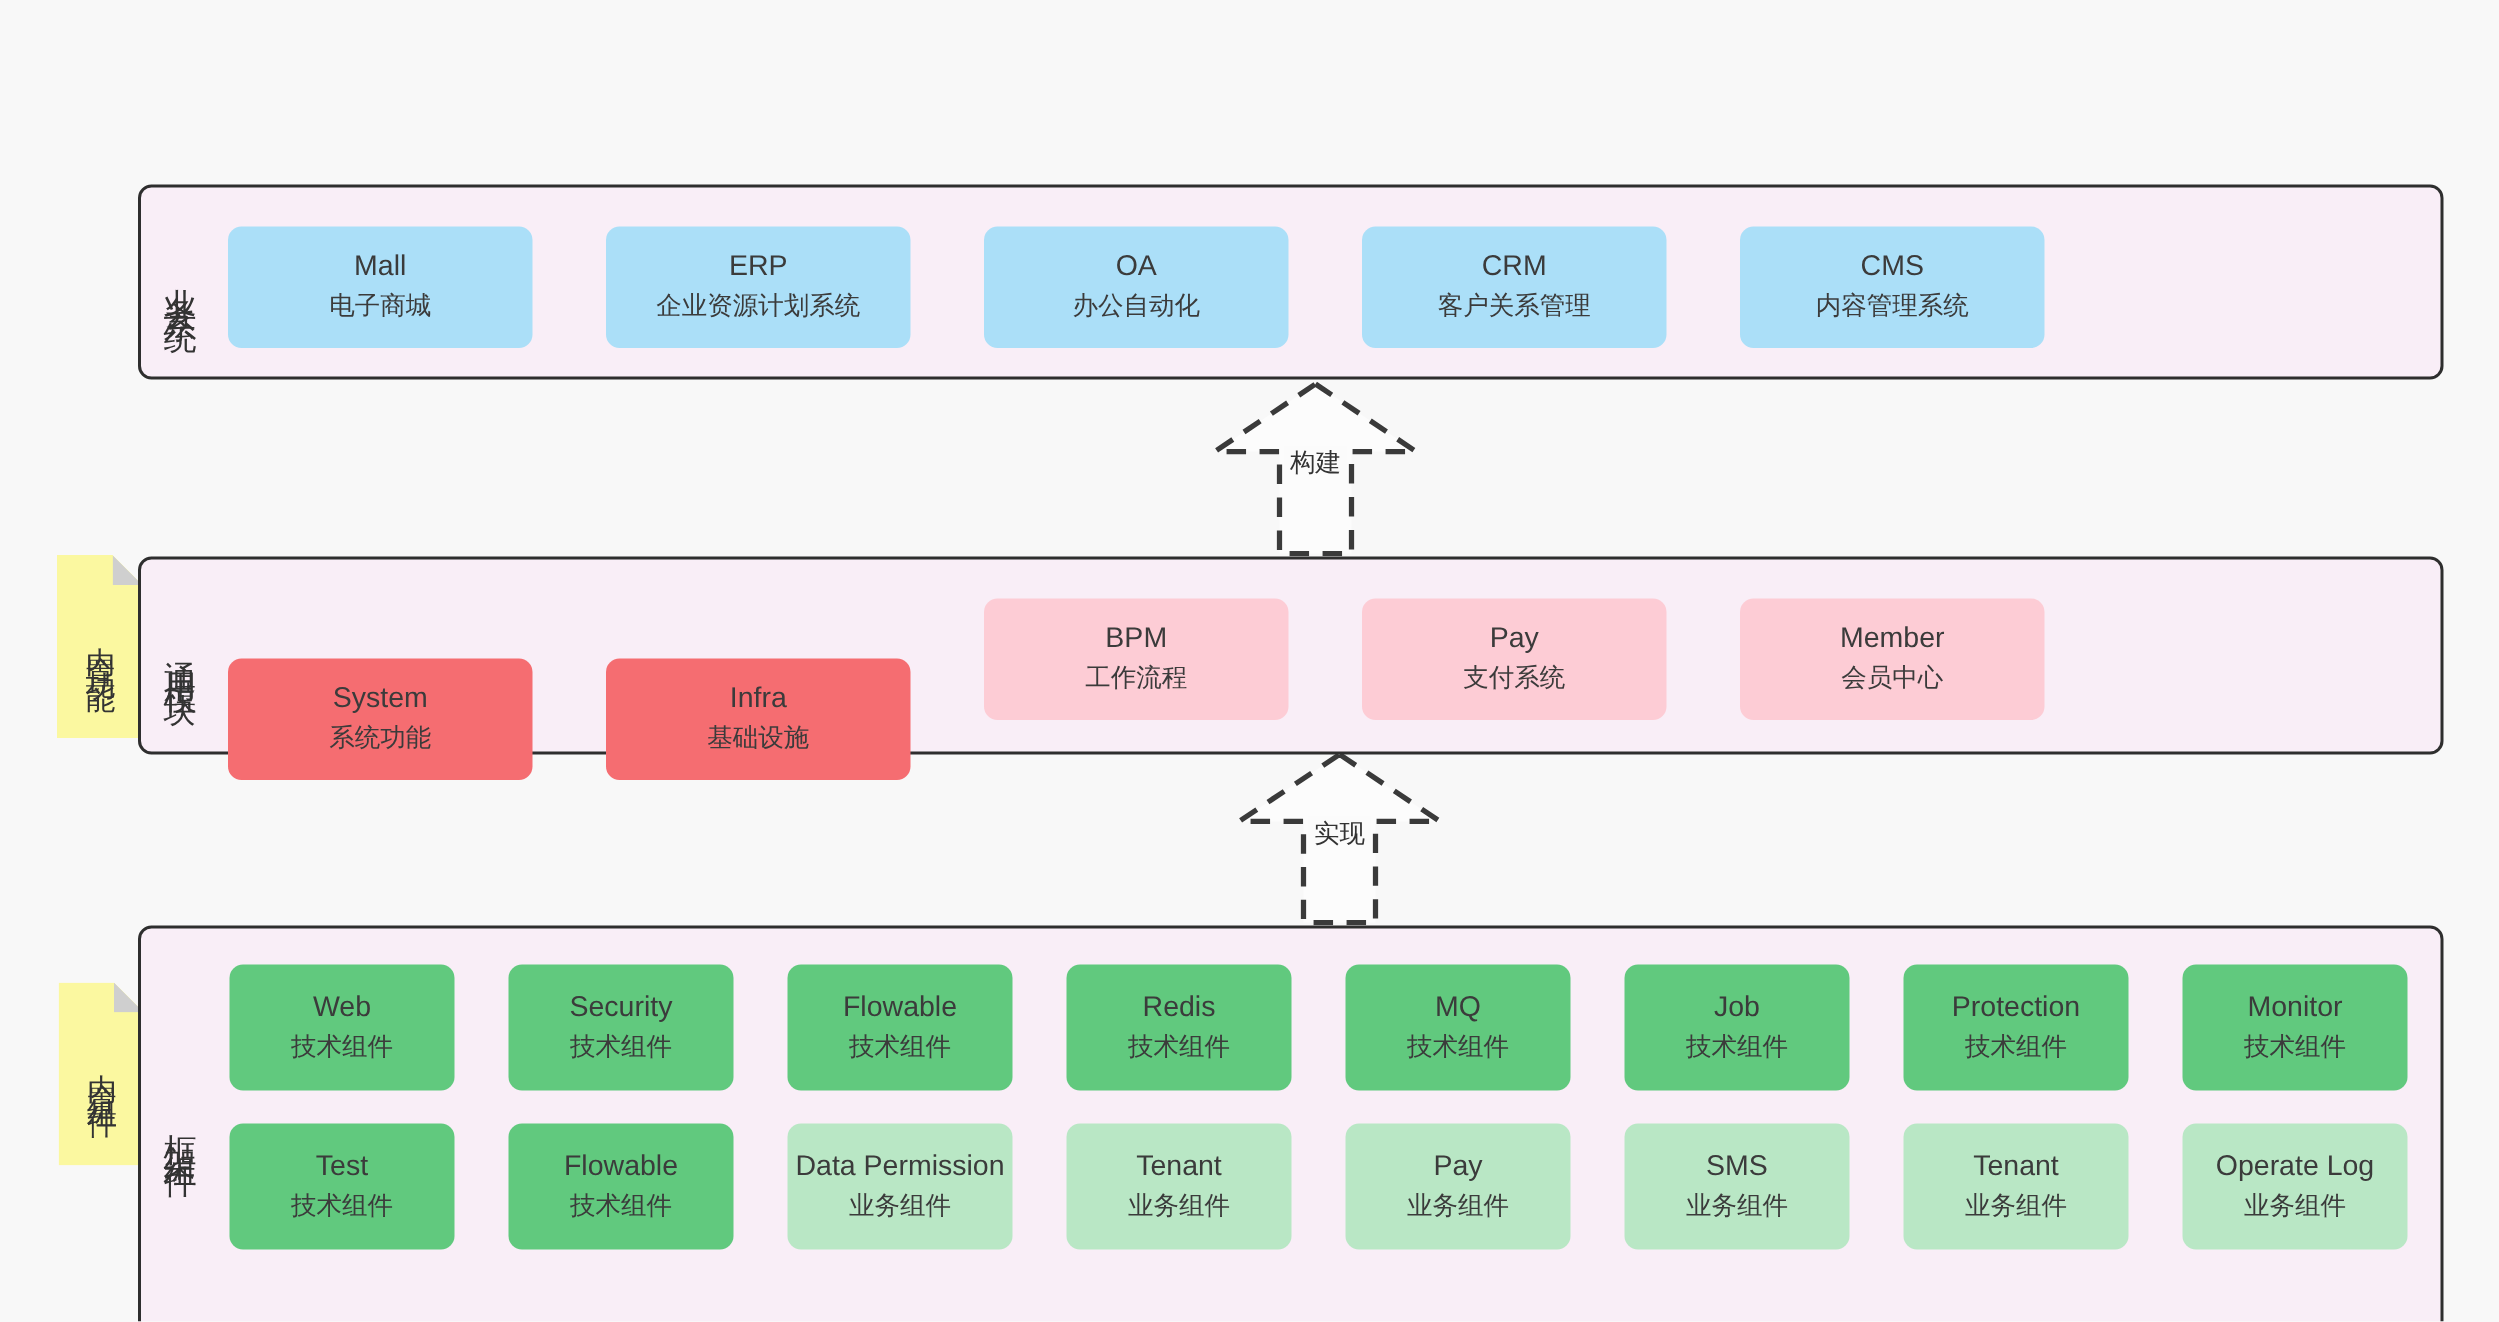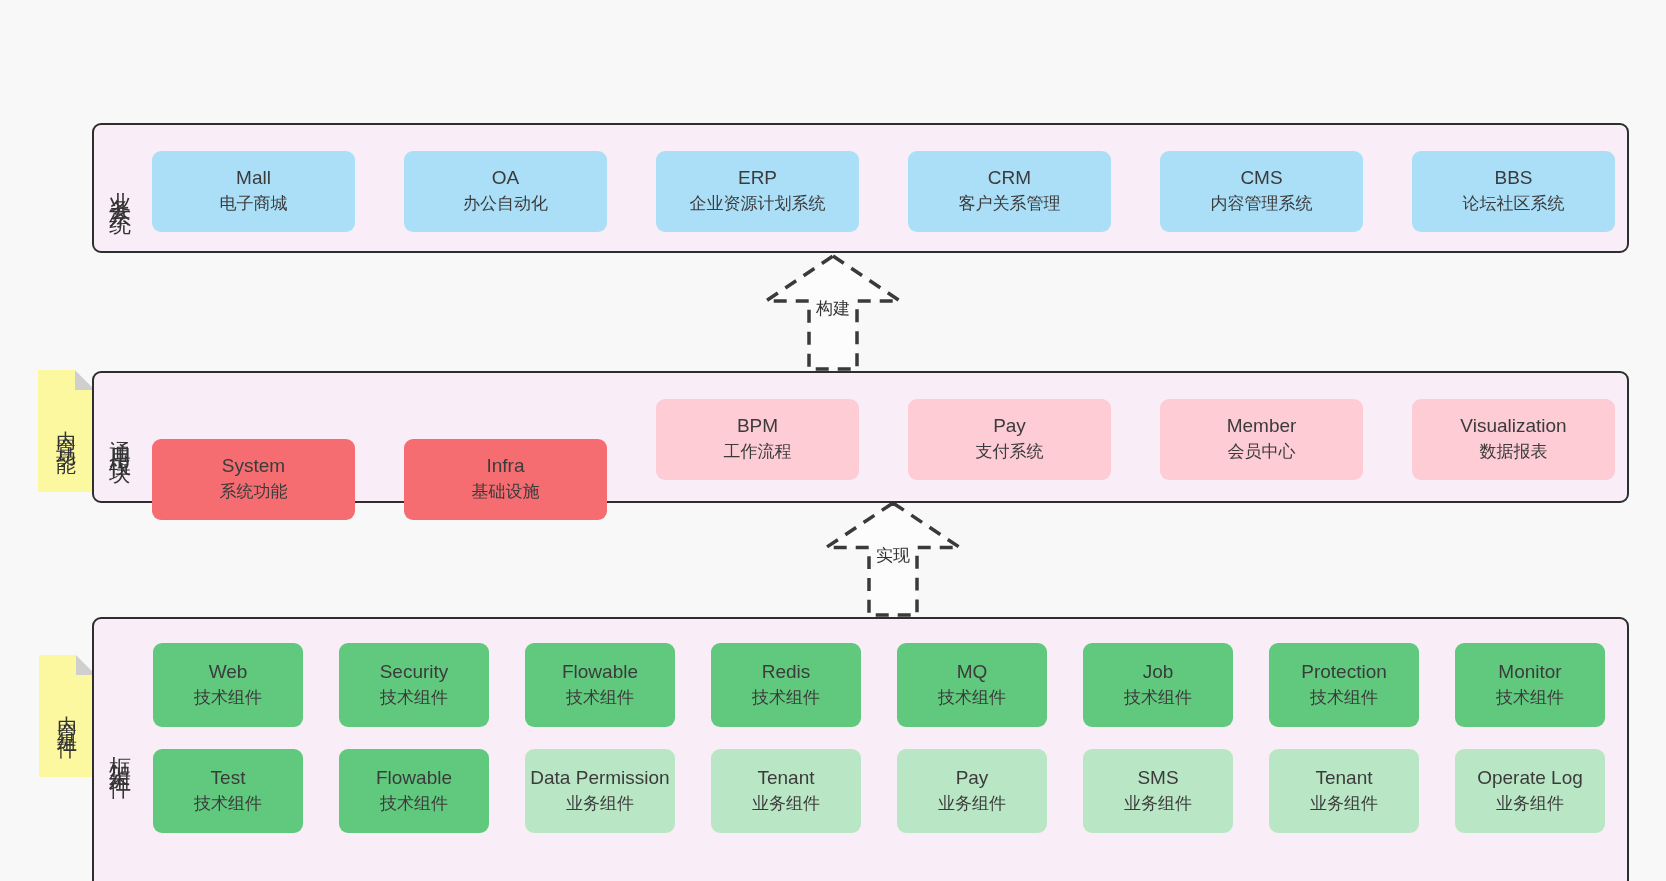--- a/index.html
+++ b/index.html
@@ -33,21 +33,21 @@
   .v-red   { background:#f56d71;margin-top:40px; }
   .v-pink  { background:#fdccd5; }
   .v-green { background:#61c97e; }
   .v-green-light { background:#b9e7c5; }
 
   
   .arrow { position:absolute; z-index:0; }
   .arrow svg { display:block; }
   .arrow-label { position:absolute; left:50%; top:44px; transform:translateX(-50%);
                  background:#fbfbfb; padding:0 4px; font-size:17px; color:#333; white-space:nowrap; }
-  .arrow1 { left:763px; top:253px;text-align:right; }
+  .arrow1 { left:807px; top:253px;text-align:right; }
   .arrow2 { left:823px; top:500px; }
 
   
   .sticky { position:absolute; width:57px; background:#fbf8a0; z-index:0;
             clip-path:polygon(0 0, calc(100% - 20px) 0, 100% 20px, 100% 100%, 0 100%); }
   .sticky .fold { position:absolute; top:0; right:0; width:20px; height:20px; background:#cfcfcf;
                   clip-path:polygon(0 0, 100% 100%, 0 100%); }
   .sticky .txt { position:absolute; left:50%; top:50%; transform:translate(-50%,-50%);
                  writing-mode:vertical-rl; text-orientation:upright;
                  font-size:20px; color:#333; letter-spacing:8px; line-height:1; }
@@ -60,38 +60,34 @@
 <div class="canvas">
 
   <section class="band band1">
     <div class="band-label">业务系统</div>
     <div class="box-row">
       <div class="box v-blue">
         <div class="en">Mall</div>
         <div class="zh">电子商城</div>
       </div>
       <div class="box v-blue">
+        <div class="en">ERP</div>
+        <div class="zh">企业资源计划系统</div>
+      </div>
+      <div class="box v-blue">
         <div class="en">OA</div>
         <div class="zh">办公自动化</div>
       </div>
       <div class="box v-blue">
-        <div class="en">ERP</div>
-        <div class="zh">企业资源计划系统</div>
-      </div>
-      <div class="box v-blue">
         <div class="en">CRM</div>
         <div class="zh">客户关系管理</div>
       </div>
       <div class="box v-blue">
         <div class="en">CMS</div>
         <div class="zh">内容管理系统</div>
-      </div>
-      <div class="box v-blue">
-        <div class="en">BBS</div>
-        <div class="zh">论坛社区系统</div>
       </div>
     </div>
   </section>
 
   <div class="arrow arrow1">
     <svg width="140" height="118" viewBox="0 0 140 118" preserveAspectRatio="none">
       <polygon points="70,3 137,48 94,48 94,116 46,116 46,48 3,48" fill="#fcfcfc" stroke="#3a3a3a" stroke-width="3.5" stroke-dasharray="13 9"></polygon>
     </svg>
     <span class="arrow-label">构建</span>
   </div>
@@ -117,24 +113,20 @@
         <div class="zh">工作流程</div>
       </div>
       <div class="box v-pink">
         <div class="en">Pay</div>
         <div class="zh">支付系统</div>
       </div>
       <div class="box v-pink">
         <div class="en">Member</div>
         <div class="zh">会员中心</div>
       </div>
-      <div class="box v-pink">
-        <div class="en">Visualization</div>
-        <div class="zh">数据报表</div>
-      </div>
     </div>
   </section>
 
   <div class="arrow arrow2">
     <svg width="140" height="117" viewBox="0 0 140 118" preserveAspectRatio="none">
       <polygon points="70,3 137,48 94,48 94,116 46,116 46,48 3,48" fill="#fcfcfc" stroke="#3a3a3a" stroke-width="3.5" stroke-dasharray="13 9"></polygon>
     </svg>
     <span class="arrow-label">实现</span>
   </div>
 

